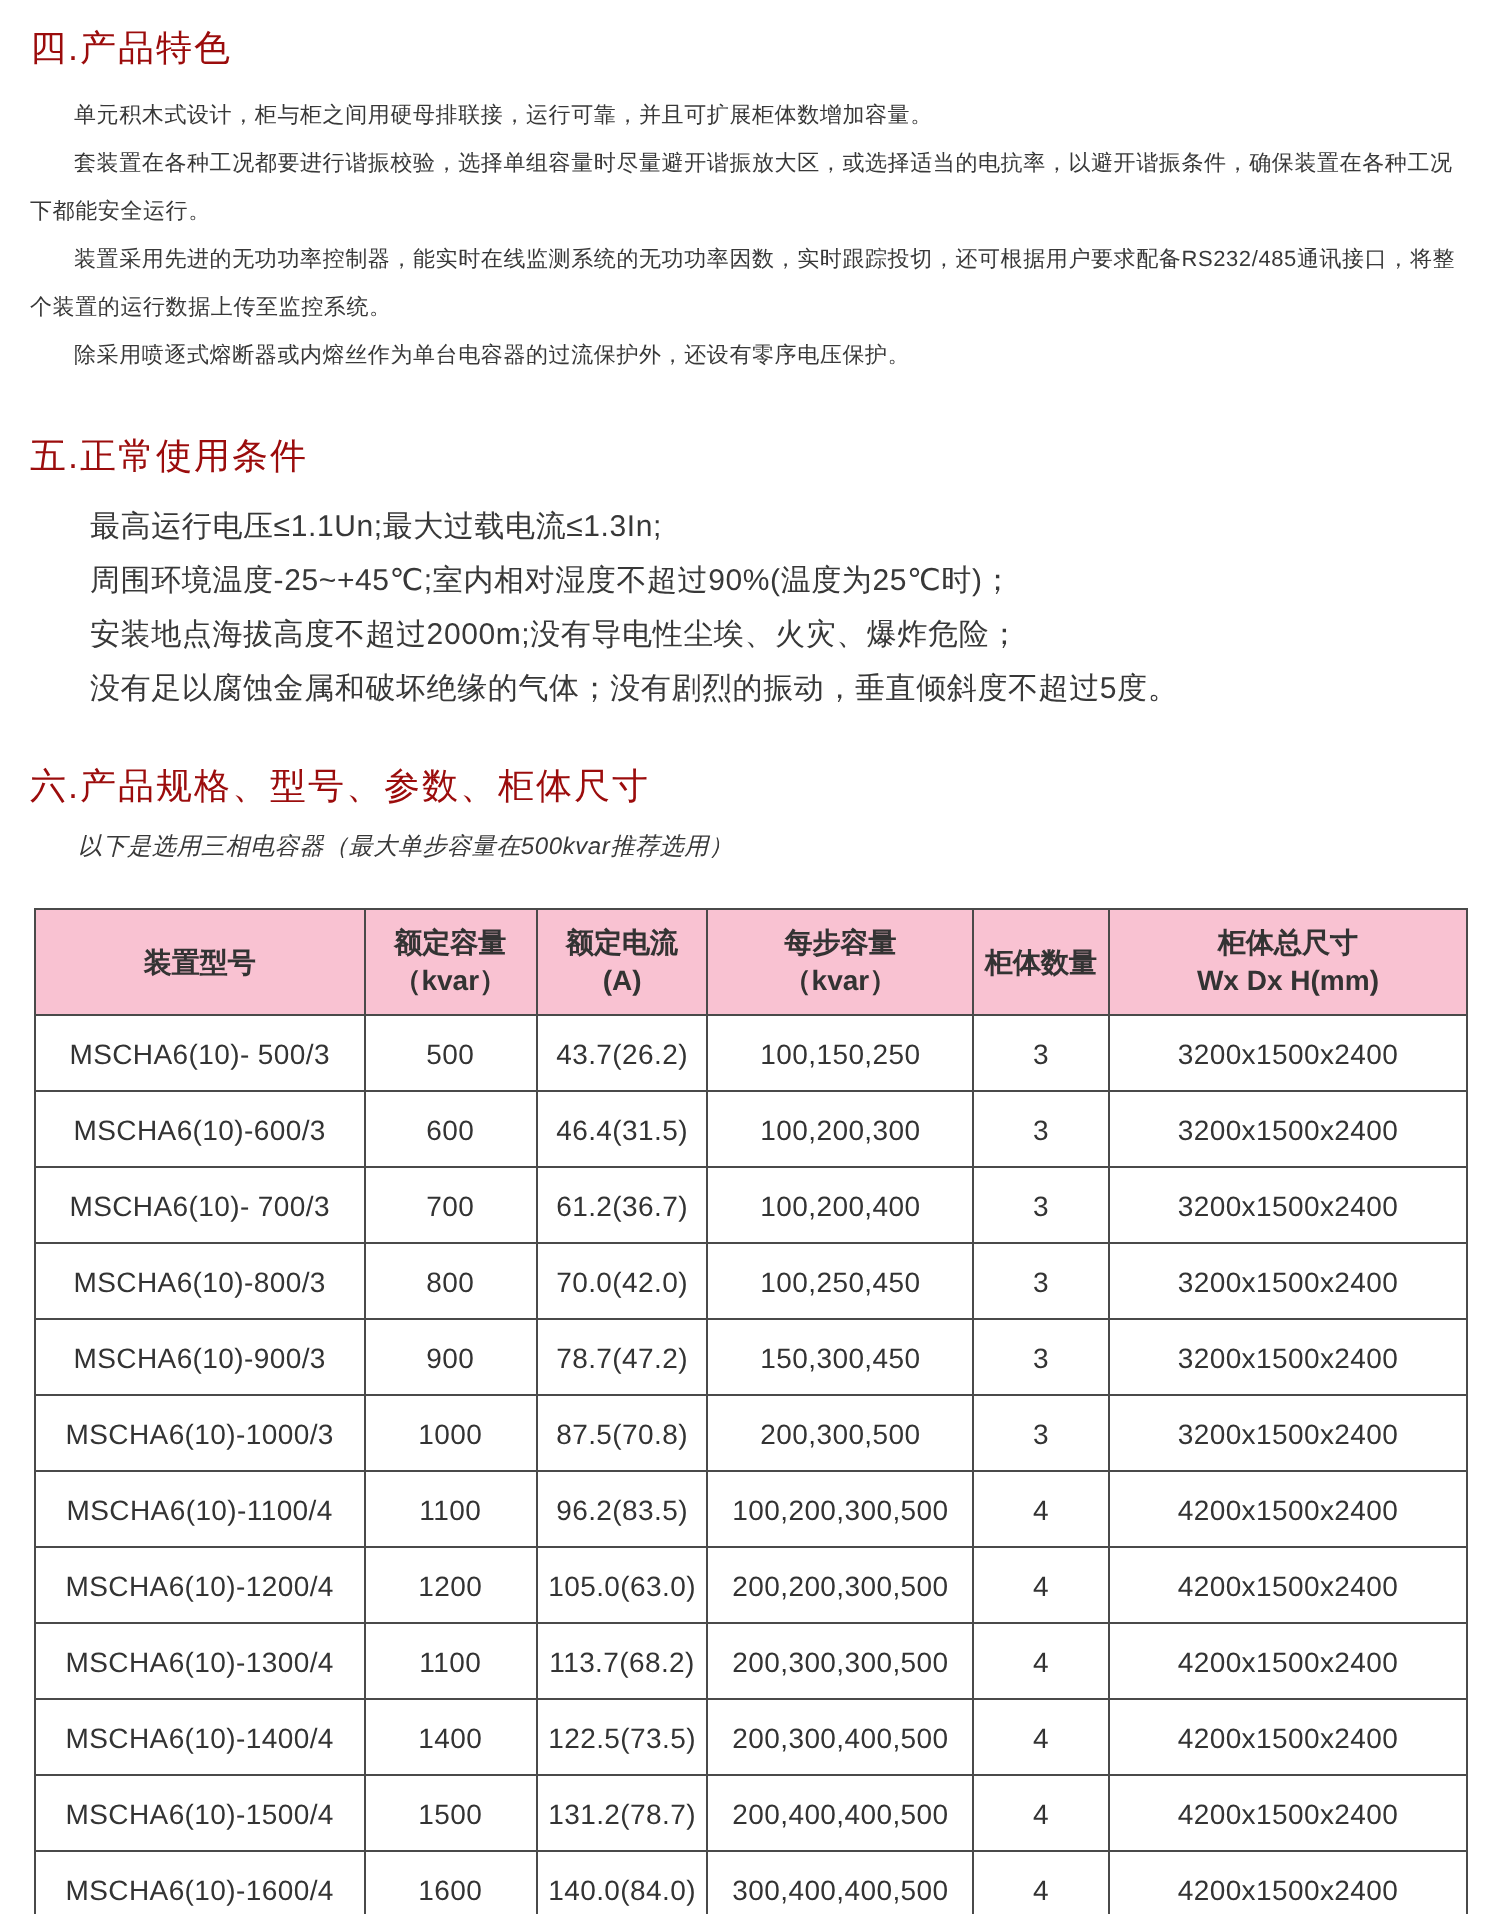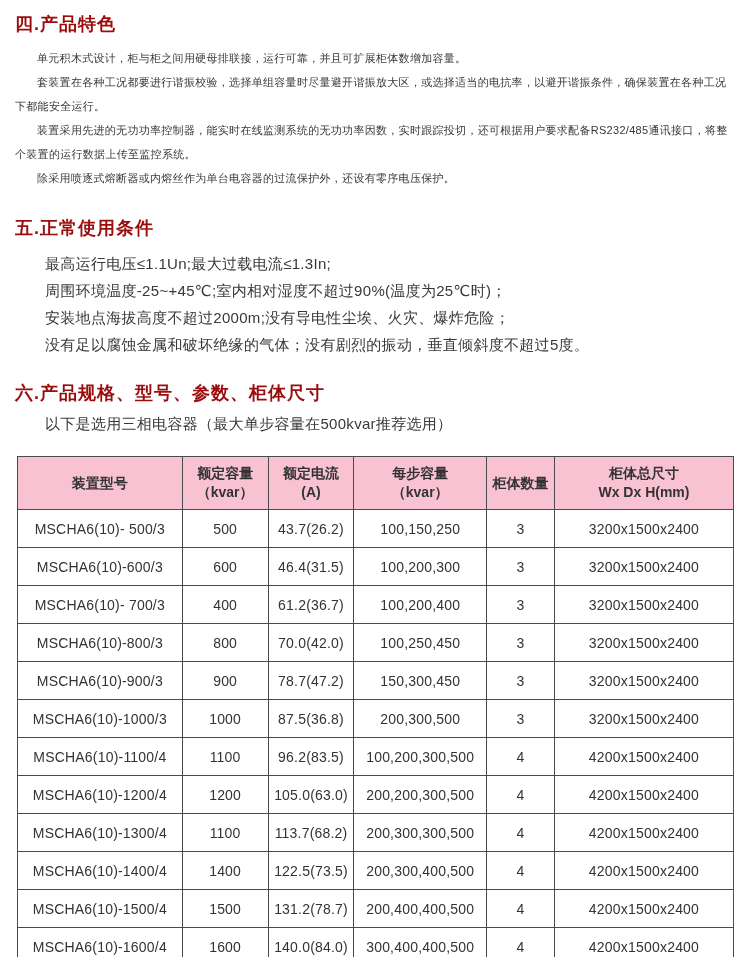--- a/index.html
+++ b/index.html
@@ -12,44 +12,45 @@
   body{
     width:750px;
     font-family:"Liberation Sans","DejaVu Sans",sans-serif;
     color:var(--body-text);
     -webkit-font-smoothing:antialiased;
   }
   .page{padding:12px 17px 16px 15px;box-sizing:border-box;}
   .sec-heading{
     color:var(--heading-red);
     font-size:18px;
-    font-weight:bold;
+    font-weight:normal;
     margin:0 0 10px 0;
     letter-spacing:1px;
   }
   .sec{margin-bottom:26px;}
   .sec.tight{margin-bottom:23px;}
   .para{
     font-size:11px;
     line-height:24px;
     margin:0;
     text-indent:2em;
     letter-spacing:0.3px;
   }
   .cond-line{
     font-size:15px;
     line-height:27px;
     padding-left:2em;
     letter-spacing:0.3px;
   }
   .note{
-    font-size:15px;
+    font-size:12px;
     padding-left:2em;
     margin:0 0 22px 0;
     letter-spacing:0.3px;
+    font-style:italic;
   }
   table.spec{
     width:717px;
     border-collapse:collapse;
     table-layout:fixed;
     margin-left:2px;
   }
   table.spec th, table.spec td{
     border:1px solid var(--table-border);
     text-align:center;
@@ -131,21 +132,21 @@
           <tr>
             <td>MSCHA6(10)-600/3</td>
             <td>600</td>
             <td>46.4(31.5)</td>
             <td>100,200,300</td>
             <td>3</td>
             <td>3200x1500x2400</td>
           </tr>
           <tr>
             <td>MSCHA6(10)- 700/3</td>
-            <td>400</td>
+            <td>700</td>
             <td>61.2(36.7)</td>
             <td>100,200,400</td>
             <td>3</td>
             <td>3200x1500x2400</td>
           </tr>
           <tr>
             <td>MSCHA6(10)-800/3</td>
             <td>800</td>
             <td>70.0(42.0)</td>
             <td>100,250,450</td>
@@ -156,21 +157,21 @@
             <td>MSCHA6(10)-900/3</td>
             <td>900</td>
             <td>78.7(47.2)</td>
             <td>150,300,450</td>
             <td>3</td>
             <td>3200x1500x2400</td>
           </tr>
           <tr>
             <td>MSCHA6(10)-1000/3</td>
             <td>1000</td>
-            <td>87.5(36.8)</td>
+            <td>87.5(70.8)</td>
             <td>200,300,500</td>
             <td>3</td>
             <td>3200x1500x2400</td>
           </tr>
           <tr>
             <td>MSCHA6(10)-1100/4</td>
             <td>1100</td>
             <td>96.2(83.5)</td>
             <td>100,200,300,500</td>
             <td>4</td>

